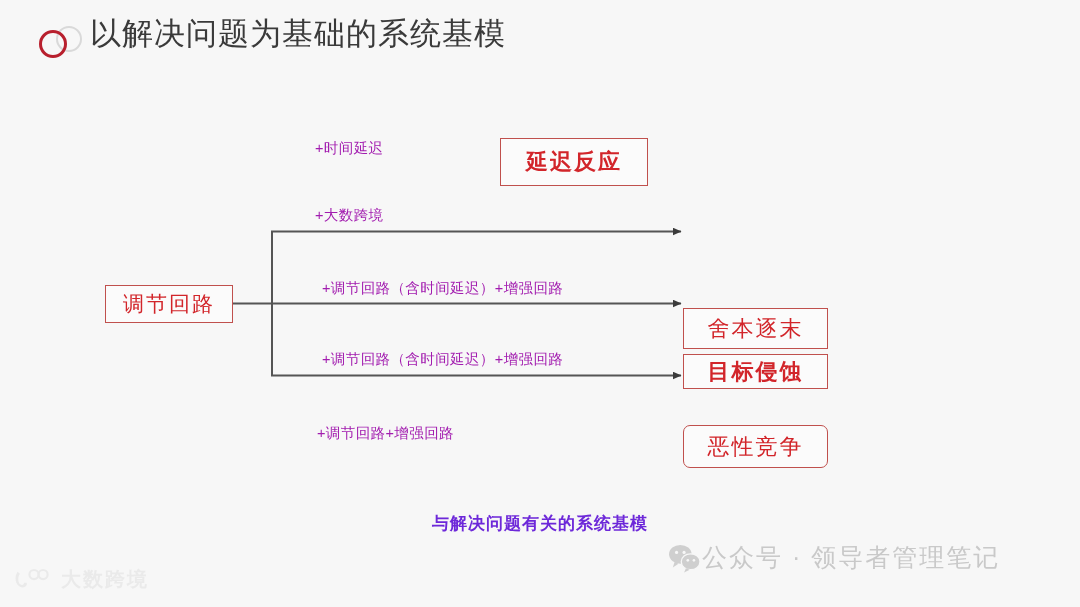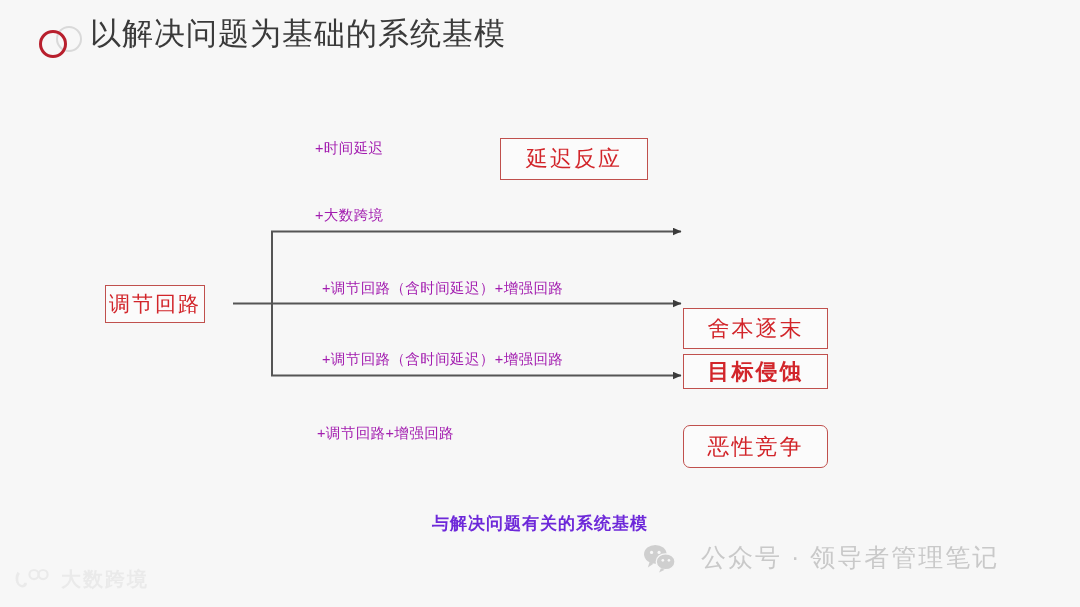--- a/index.html
+++ b/index.html
@@ -84,25 +84,25 @@
     font-size: 22px;
     letter-spacing: 2px;
     display: flex;
     align-items: center;
     justify-content: center;
     white-space: nowrap;
   }
   .node.source {
     left: 105px;
     top: 285px;
-    width: 100px;
+    width: 128px;
     height: 38px;
     font-size: 21px;
   }
-  .node.n1 { left: 500px; top: 138px; width: 148px; height: 42px; }
+  .node.n1 { left: 500px; top: 138px; width: 148px; height: 48px; font-weight: bold; }
   .node.n2 { left: 500px; top: 212px; width: 148px; height: 42px; }
   .node.n3 { left: 683px; top: 283px; width: 145px; height: 41px; margin-top: 25px; }
   .node.n4 { left: 683px; top: 354px; width: 145px; height: 35px; font-weight: bold; }
   .node.n5 { left: 683px; top: 425px; width: 145px; height: 43px; border-radius: 7px; }
 
   
   .edge-label {
     position: absolute;
     font-size: 14.5px;
     color: #a21caf;
@@ -124,25 +124,25 @@
     text-align: center;
     font-size: 17px;
     font-weight: bold;
     color: #6d28d9;
     letter-spacing: 1px;
   }
 
   
   .wechat-row {
     position: absolute;
-    left: 643px;
+    left: 668px;
     top: 541px;
     display: flex;
     align-items: center;
-    gap: 24px;
+    gap: 0;
   }
   .wechat-icon {
     width: 34px;
     height: 30px;
     flex: none;
     color: #cfcfcf;
   }
   .wechat-text {
     font-size: 25px;
     color: #c9c9c9;

